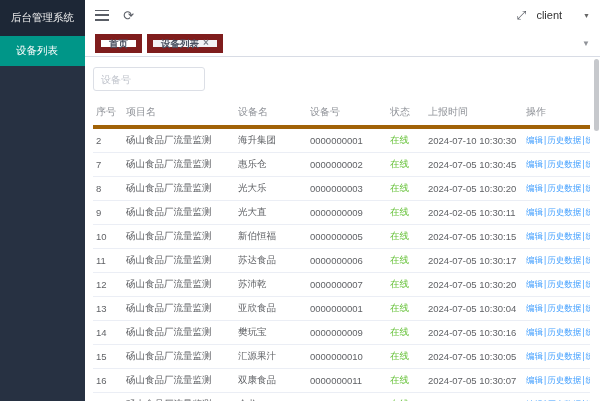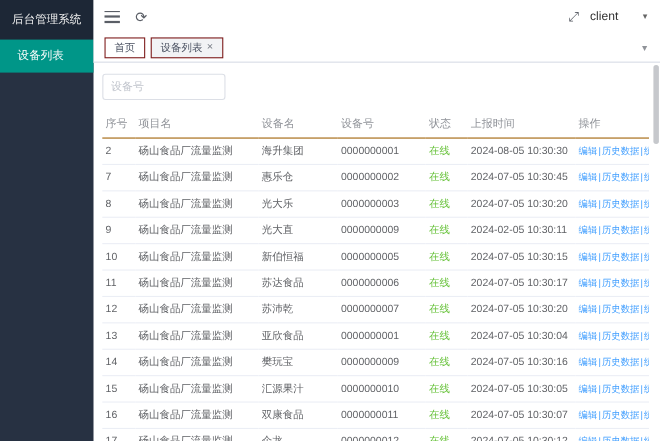--- a/index.html
+++ b/index.html
@@ -25,38 +25,38 @@
     justify-content:space-between; cursor:pointer; margin-right:14px; }
   .hamburger i { display:block; height:1.5px; background:#5a5e66; }
   .refresh { font-size:13px; color:#5a5e66; cursor:pointer; line-height:1; }
   .nav-right { margin-left:auto; display:flex; align-items:center; gap:10px; }
   .fullscreen { font-size:12px; color:#5a5e66; cursor:pointer; }
   .user { font-size:11px; color:#333; cursor:pointer; display:flex; align-items:center; gap:21px; }
   .user .dd { font-size:7px; color:#666; }
 
   .tabs-bar { height:27px; border-bottom:1px solid #d8dce5; display:flex;
     align-items:center; padding:0 10px; gap:5px; background:#fff; }
-  .tab { height:19px; line-height:17px; border:1px solid #7f1d1d; padding:0 8px;
+  .tab { height:19px; line-height:17px; border:6px solid #7f1d1d; padding:0 8px;
     font-size:9.5px; color:#495060; background:#fff; cursor:pointer;
-    display:inline-flex; align-items:center; gap:4px; }
+    display:inline-flex; align-items:center; gap:4px;font-weight:bold; }
   .tab.active { background:#f2f3f5; }
   .tab .close { font-size:10px; color:#7a7f88; line-height:1; cursor:pointer; }
   .tabs-chevron { margin-left:auto; font-size:8px; color:#909399; cursor:pointer; }
 
   .content { flex:1; padding:8px 10px 0 8px; overflow:hidden; position:relative; }
   .search-row { display:flex; align-items:center; gap:8px; margin:2px 0 8px 0; }
   .search-input { width:112px; height:24px; border:1px solid #dcdfe6; border-radius:3px;
     padding:0 7px; font-size:10px; color:#606266; outline:none; }
   .search-input::placeholder { color:#c0c4cc; }
   .search-btn { height:24px; padding:0 11px; background:#009688; color:#fff;
     border:none; border-radius:3px; font-size:10.5px; cursor:pointer; }
 
   table { width:100%; border-collapse:collapse; table-layout:fixed; }
   th { font-size:10px; color:#909399; font-weight:normal; text-align:left;
-    padding:6px 3px; border-bottom:1px solid #a16207; white-space:nowrap; }
+    padding:6px 3px; border-bottom:4px solid #a16207; white-space:nowrap; }
   td { font-size:9.5px; color:#606266; padding:5px 3px; border-bottom:1px solid #ebeef5;
     white-space:nowrap; overflow:hidden; }
   col.c-no{width:30px} col.c-project{width:112px} col.c-device{width:72px}
   col.c-devno{width:80px} col.c-status{width:38px} col.c-time{width:98px}
   td.status { color:#67c23a;margin-top:32px; }
   td.ops { font-size:8.5px; }
   td.ops a { color:#409eff; text-decoration:none; cursor:pointer; }
   td.ops .sep { color:#409eff; margin:0 1px; }
 
   .scrollbar { position:absolute; right:1px; top:2px; width:5px; height:330px; }
@@ -126,21 +126,21 @@
           </tr>
         </thead>
         <tbody>
 
             <tr>
               <td>2</td>
               <td>砀山食品厂流量监测</td>
               <td>海升集团</td>
               <td>0000000001</td>
               <td class="status">在线</td>
-              <td>2024-08-05 10:30:30</td>
+              <td>2024-07-10 10:30:30</td>
               <td class="ops">
                 <a>编辑</a><span class="sep">|</span><a>历史数据</a><span class="sep">|</span><a>统计报表</a>
               </td>
             </tr>
 
             <tr>
               <td>7</td>
               <td>砀山食品厂流量监测</td>
               <td>惠乐仓</td>
               <td>0000000002</td>

